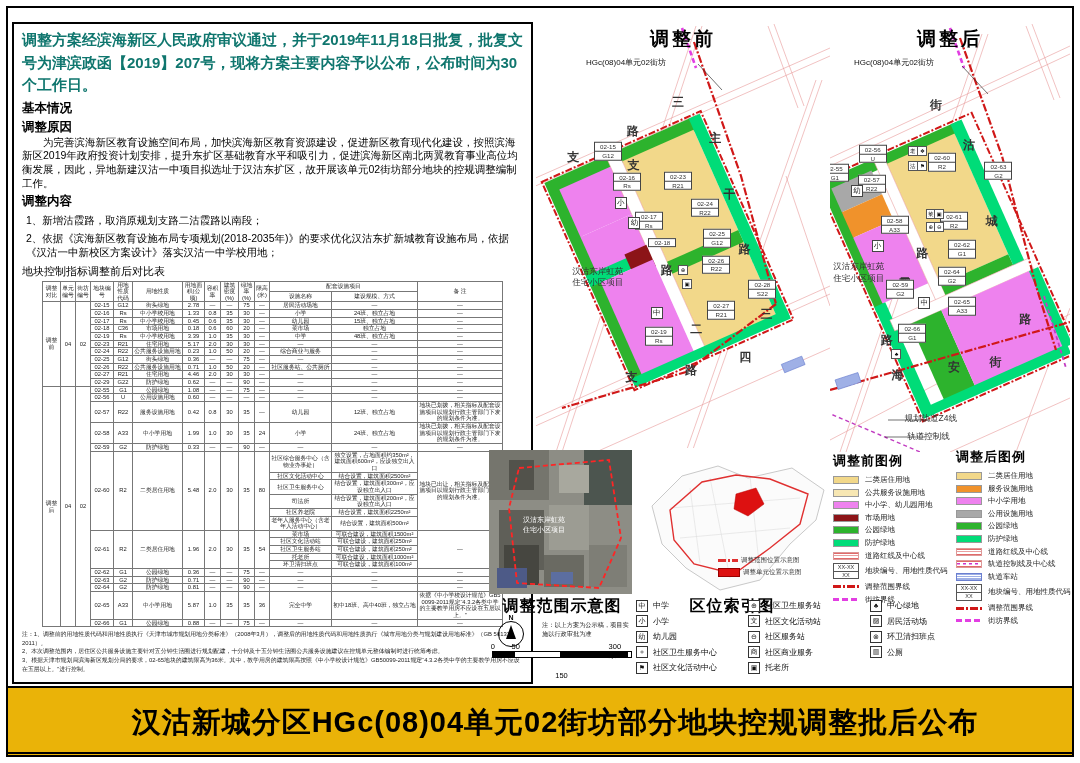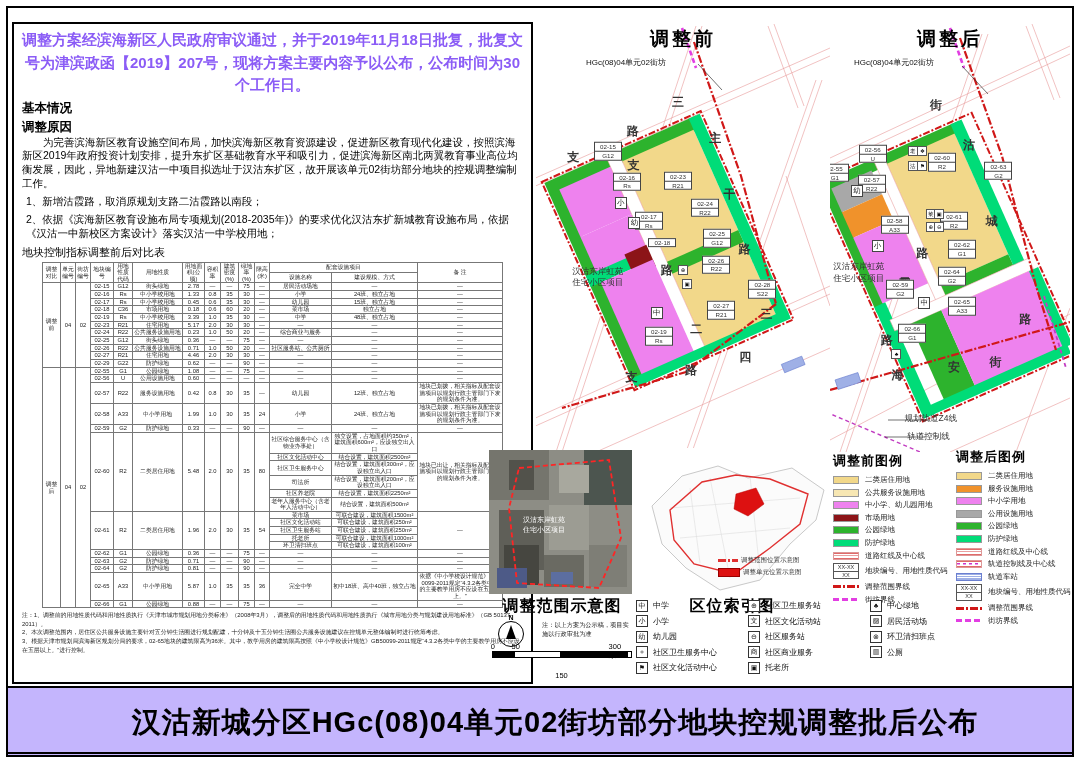--- a/index.html
+++ b/index.html
@@ -1,21 +1,21 @@
 <!DOCTYPE html>
 <html><head>
 <meta charset="utf-8">
 <style>
   html,body{margin:0;padding:0;background:#ddd;font-family:"Liberation Sans","DejaVu Sans",sans-serif;}
   .sheet{position:relative;width:1080px;height:763px;background:#fff;overflow:hidden;}
   .outer-border{position:absolute;inset:6px;border:2px solid #000;pointer-events:none;z-index:40;}
 
   
   .leftbox{position:absolute;left:12px;top:22px;width:521px;height:662px;border:2px solid #000;box-sizing:border-box;padding:5px 8px 2px 8px;overflow:hidden;background:#fff;z-index:5;}
-  .intro{font-weight:bold;font-size:15px;line-height:1.5;margin:0 0 3px 0;color:#8b5cf6;text-align:center;}
+  .intro{font-weight:bold;font-size:15px;line-height:1.5;margin:0 0 3px 0;color:#0f766e;}
   .sec-title{font-size:12.5px;font-weight:bold;margin:2px 0 0 0;}
   .sec-body{font-size:10.5px;line-height:1.32;margin:0;text-indent:2em;}
   .sec-item{font-size:10.5px;line-height:1.32;margin:4px;}
   .tbl-title{text-align:left;font-size:11px;font-weight:normal;margin:3px 0 2px 0;}
   table.cmp{border-collapse:collapse;table-layout:fixed;width:460px;margin:0 auto;}
   table.cmp th,table.cmp td{border:0.6px solid #777;font-size:5.8px;line-height:1.15;padding:0 1px;text-align:center;vertical-align:middle;word-break:break-all;color:#222;}
   table.cmp th{font-weight:normal;background:#fff;}
   table.cmp td.lt{text-align:center;}
   .notes{margin-top:3px;}
   .notes p{font-size:5.9px;line-height:1.45;margin:0;color:#222;}
@@ -66,35 +66,36 @@
   .sw.codebox .t{border-bottom:0.6px solid #555;}
 
   
   .fac-legend{position:absolute;left:636px;top:598px;width:436px;display:flex;z-index:6;}
   .fac-legend .fcol{display:flex;flex-direction:column;}
   .fac-legend .frow{display:flex;align-items:center;height:15.5px;}
   .fac-legend .ficon{width:10px;height:10px;border:1px solid #333;font-size:7px;line-height:10px;text-align:center;margin-right:5px;flex:0 0 10px;background:#fff;color:#111;}
   .fac-legend .flab{font-size:8px;color:#111;white-space:nowrap;}
 
   
-  .footer{position:absolute;left:8px;right:8px;top:686px;height:69px;border-top:2.5px solid #000;display:flex;align-items:center;justify-content:center;z-index:30;background:#c4b5fd;padding-left:30px;}
+  .footer{position:absolute;left:8px;right:8px;top:686px;height:69px;border-top:2.5px solid #000;display:flex;align-items:center;justify-content:center;z-index:30;background:#eab308;padding-left:30px;}
   .footer:after{content:"";position:absolute;left:0;right:0;bottom:3px;border-bottom:2.5px solid #000;}
   .footer-title{font-size:29px;font-weight:bold;letter-spacing:1px;color:#000;}
 </style>
 </head>
 <body>
 
 <div class="sheet">
   <div class="outer-border"></div>
 
   <div class="leftbox">
     <p class="intro">调整方案经滨海新区人民政府审议通过，并于2019年11月18日批复，批复文号为津滨政函【2019】207号，现将方案主要内容予以公布，公布时间为30个工作日。</p>
     <div class="sec-title">基本情况</div>
     <div class="sec-title">调整原因</div>
     <p class="sec-body">为完善滨海新区教育设施空间布局，加快滨海新区教育资源建设，促进新区教育现代化建设，按照滨海新区2019年政府投资计划安排，提升东扩区基础教育水平和吸引力，促进滨海新区南北两翼教育事业高位均衡发展，因此，异地新建汉沽一中项目拟选址于汉沽东扩区，故开展该单元02街坊部分地块的控规调整编制工作。</p>
+    <div class="sec-title">调整内容</div>
     <p class="sec-item">1、新增沽霞路，取消原规划支路二沽霞路以南段；</p>
     <p class="sec-item">2、依据《滨海新区教育设施布局专项规划(2018-2035年)》的要求优化汉沽东扩新城教育设施布局，依据《汉沽一中新校区方案设计》落实汉沽一中学校用地；</p>
     <div class="tbl-title">地块控制指标调整前后对比表</div>
     <table class="cmp" id="cmp-table">
         <colgroup>
           <col style="width:18px">
           <col style="width:15px">
           <col style="width:15px">
           <col style="width:23px">
           <col style="width:19px">

